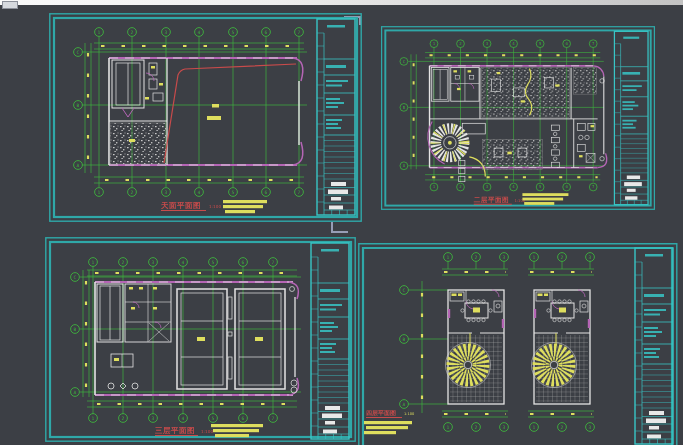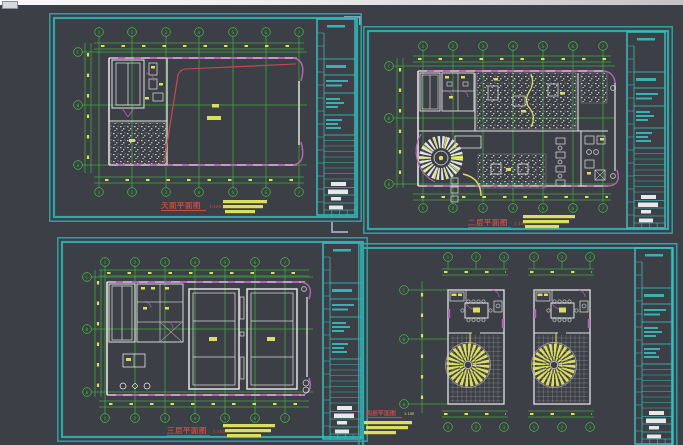--- a/index.html
+++ b/index.html
@@ -285,21 +285,21 @@
         <text x="112" y="195" class="title-red">天面平面图</text>
         <line x1="112" y1="197.5" x2="157" y2="197.5" class="sr" stroke-width="1.2"></line>
         <text x="160" y="195" class="scale-red">1:100</text>
         <rect x="174" y="187" width="44" height="3.2" class="fy"></rect>
         <rect x="174" y="192" width="40" height="3.2" class="fy"></rect>
         <rect x="176" y="197" width="30" height="3.2" class="fy"></rect>
       </g>
     </svg>
   </div>
 
-  <div class="sheet" style="left:363px;top:26px;width:310px;height:208px">
+  <div class="sheet" style="left:363px;top:26px;width:310px;height:184px">
     <svg viewBox="0 0 310 208">
       <rect x="0.8" y="0.8" width="308.4" height="206.4" class="sb" stroke-width="1.4"></rect>
       <rect x="5" y="5" width="300" height="198" class="sb" stroke-width="2.2"></rect>
       <use href="#tblock" transform="translate(264,6)"></use>
 
       <g class="sg" stroke-width=".7">
         <line x1="60" y1="24" x2="60" y2="176"></line>
           <line x1="90" y1="24" x2="90" y2="176"></line>
         <line x1="120" y1="24" x2="120" y2="176"></line>
           <line x1="150" y1="24" x2="150" y2="176"></line>
@@ -461,21 +461,21 @@
         <text x="105" y="199" class="title-red">二层平面图</text>
         <line x1="105" y1="201.5" x2="148" y2="201.5" class="sr" stroke-width="1.2"></line>
         <text x="151" y="199" class="scale-red">1:100</text>
         <rect x="160" y="189" width="52" height="3.2" class="fy"></rect>
         <rect x="160" y="194" width="46" height="3.2" class="fy"></rect>
         <rect x="162" y="199" width="34" height="3.2" class="fy"></rect>
       </g>
     </svg>
   </div>
 
-  <div class="sheet" style="left:34px;top:237px;width:357px;height:208px">
+  <div class="sheet" style="left:22px;top:237px;width:357px;height:208px">
     <svg viewBox="0 0 311 208">
       <rect x="0.8" y="0.8" width="309.4" height="203.4" class="sb" stroke-width="1.4"></rect>
       <rect x="5" y="5" width="301" height="195" class="sb" stroke-width="2.2"></rect>
       <use href="#tblock" transform="translate(266,6)"></use>
 
       <g class="sg" stroke-width=".7">
         <line x1="48" y1="29" x2="48" y2="177"></line>
           <line x1="78" y1="29" x2="78" y2="177"></line>
         <line x1="108" y1="29" x2="108" y2="177"></line>
           <line x1="138" y1="29" x2="138" y2="177"></line>

